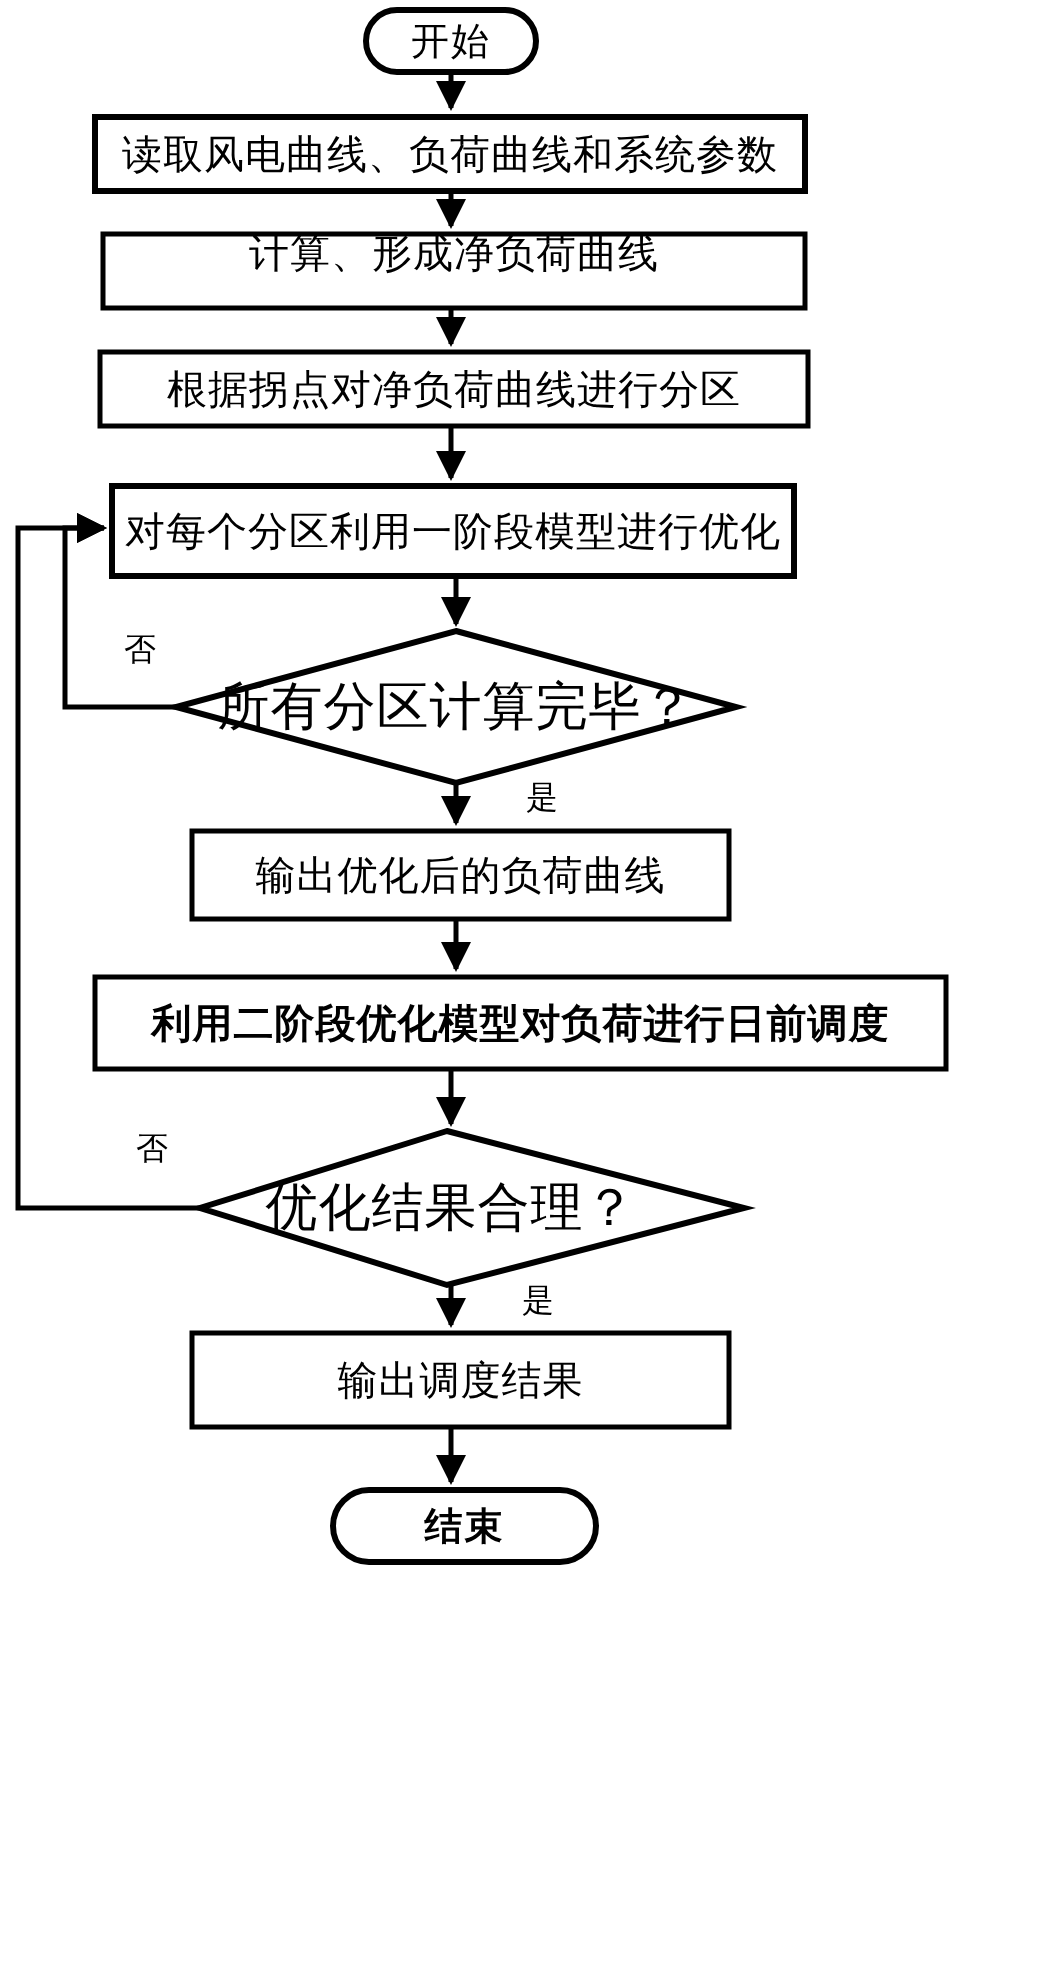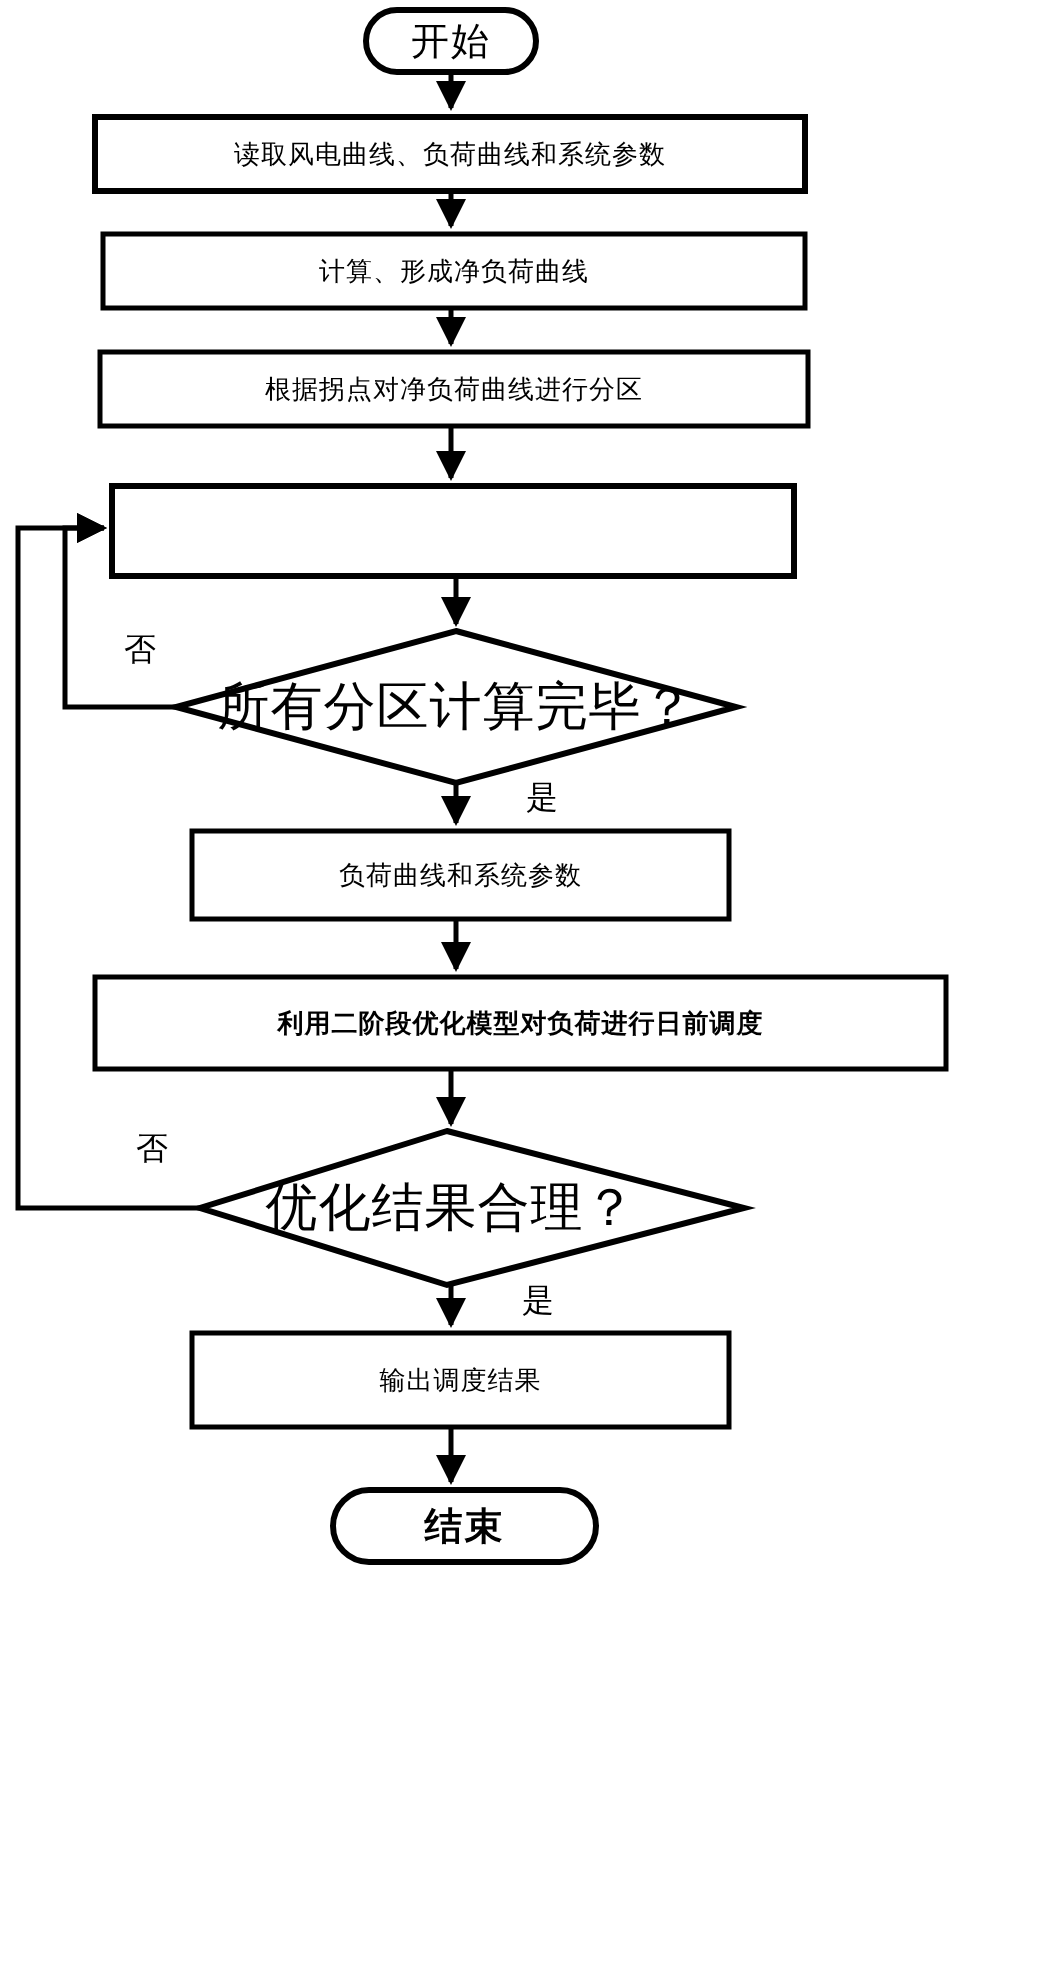--- a/index.html
+++ b/index.html
@@ -26,21 +26,21 @@
     position:absolute;
     display:flex;
     align-items:center;
     justify-content:center;
     text-align:center;
     white-space:nowrap;
     color:#000;
     pointer-events:none;
   }
   .t-terminator{ font-size:38px; letter-spacing:2px; }
-  .t-process  { font-size:26px; letter-spacing:1px; }
+  .t-process  { font-size:40px; letter-spacing:1px; }
   .t-decision { font-size:52px; letter-spacing:1px; }
   .t-edge     { font-size:32px; }
 </style>
 </head>
 <body>
 
 <div id="page">
 
   <svg id="flow" viewBox="0 0 1042 1963">
     <defs>
@@ -93,28 +93,29 @@
 
     <path d="M 176 707 L 65 707 L 65 528 L 104 528" fill="none" stroke="#000" stroke-width="5" marker-end="url(#arrow)"></path>
 
     <path d="M 200 1208 L 18 1208 L 18 528 L 104 528" fill="none" stroke="#000" stroke-width="5" marker-end="url(#arrow)"></path>
   </svg>
 
   <div class="node-text t-terminator" style="left:366px; top:10px; width:170px; height:62px;">开始</div>
 
   <div class="node-text t-process" style="left:95px; top:117px; width:710px; height:74px;">读取风电曲线、负荷曲线和系统参数</div>
 
-  <div class="node-text t-process" style="left:103px; top:234px; width:702px; height:74px;font-family:Liberation Mono, monospace;">计算、形成净负荷曲线</div>
+  <div class="node-text t-process" style="left:103px; top:216px; width:702px; height:74px;font-family:Liberation Mono, monospace;">计算、形成净负荷曲线</div>
 
   <div class="node-text t-process" style="left:100px; top:352px; width:708px; height:74px;text-align:center;">根据拐点对净负荷曲线进行分区</div>
 
+  <div class="node-text t-process" style="left:112px; top:486px; width:682px; height:90px;">对每个分区利用一阶段模型进行优化</div>
 
   <div class="node-text t-decision" style="left:256px; top:677px; width:400px; height:60px;">所有分区计算完毕？</div>
 
-  <div class="node-text t-process" style="left:192px; top:831px; width:537px; height:88px;">负荷曲线和系统参数</div>
+  <div class="node-text t-process" style="left:192px; top:831px; width:537px; height:88px;">输出优化后的负荷曲线</div>
 
   <div class="node-text t-process" style="left:95px; top:977px; width:851px; height:92px;font-weight:bold;">利用二阶段优化模型对负荷进行日前调度</div>
 
   <div class="node-text t-decision" style="left:271px; top:1178px; width:360px; height:60px;">优化结果合理？</div>
 
   <div class="node-text t-process" style="left:192px; top:1333px; width:537px; height:94px;">输出调度结果</div>
 
   <div class="node-text t-terminator" style="left:333px; top:1490px; width:263px; height:72px;font-weight:bold;">结束</div>
 
   <div class="node-text t-edge" style="left:110px; top:630px; width:60px; height:40px;">否</div>

